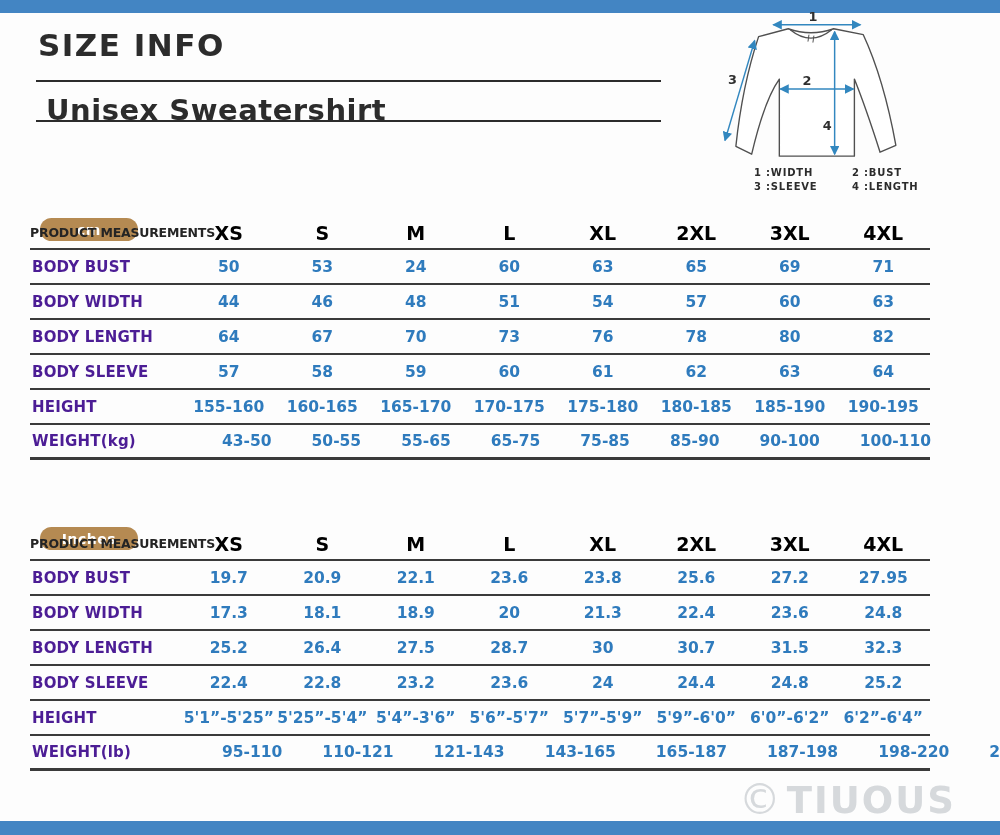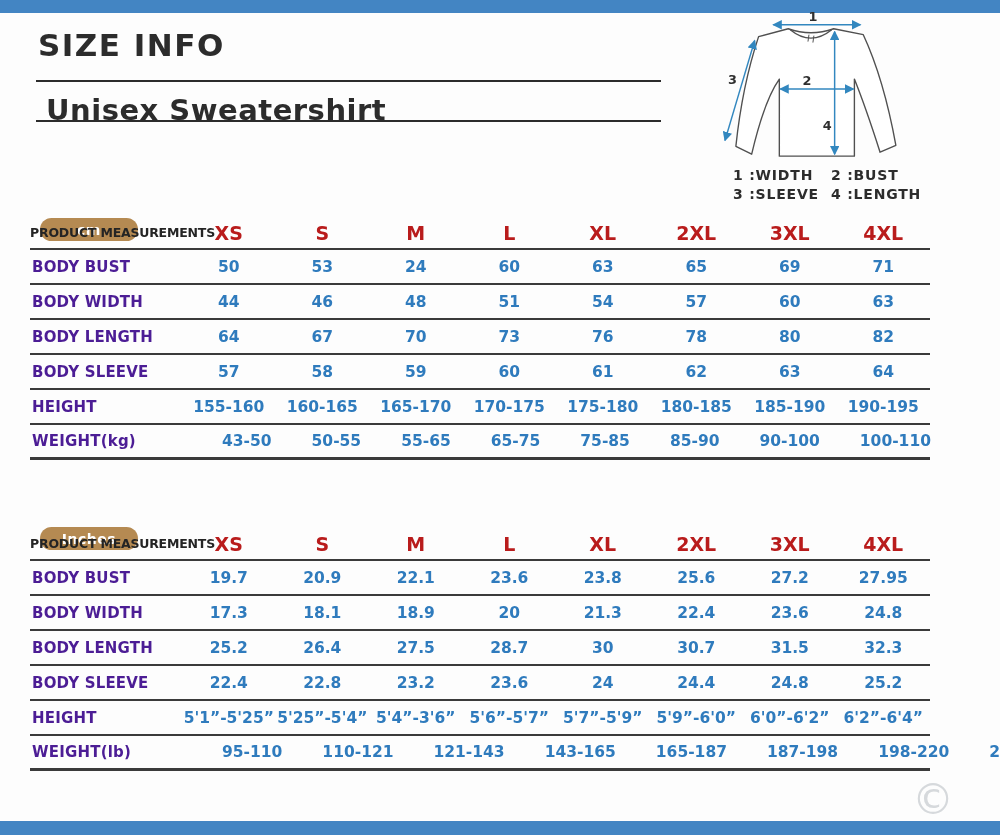--- a/index.html
+++ b/index.html
@@ -12,40 +12,40 @@
 
   .title    { position:absolute; left:38px; top:27px; margin:0; font-size:31px; font-weight:800;
               color:#2c2c2c; letter-spacing:1.5px; }
   .subtitle { position:absolute; left:38px; top:85px; margin:8px; font-size:29px; font-weight:800;
               color:#2c2c2c; letter-spacing:0.5px; }
   .rule  { position:absolute; left:36px; width:625px; height:2px; background:#2c2c2c; }
   .rule1 { top:80px; }
   .rule2 { top:120px; }
 
   .diagram { position:absolute; left:692px; top:8px; width:228px; height:160px; }
-  .legend  { position:absolute; left:733px; top:167px; display:grid;
+  .legend  { position:absolute; left:754px; top:167px; display:grid;
              grid-template-columns:84px auto; gap:3px 14px;
-             font-size:14px; font-weight:bold; color:#2c2c2c; letter-spacing:0.8px; white-space:nowrap; }
+             font-size:10px; font-weight:bold; color:#2c2c2c; letter-spacing:0.8px; white-space:nowrap; }
 
   .badge { position:absolute; left:40px; width:98px; height:23px; background:#b58a52;
            border-radius:12px; color:#ffffff; font-size:14px; font-weight:bold;
            display:flex; align-items:center; justify-content:center; letter-spacing:0.5px;margin-top:36px; }
   .badge.cm     { top:182px; }
   .badge.inches { top:491px; }
 
   .sizetable { position:absolute; left:30px; width:900px; }
   .sizetable.cm     { top:217px; }
   .sizetable.inches { top:528px; }
   .trow { display:grid; grid-template-columns:152px repeat(8,1fr); align-items:center;
           height:35px; border-bottom:2px solid #3b3b3b; }
   .trow.thead { height:33px; }
   .sizetable .trow:last-child { border-bottom:3px solid #3b3b3b;gap:40px; }
   .cell { text-align:center; white-space:nowrap; }
   .cell.corner { text-align:left; font-size:12.5px; font-weight:bold; color:#242424; letter-spacing:-0.2px; }
-  .cell.size   { font-size:19px; font-weight:bold; color:#b91c1c; }
+  .cell.size   { font-size:19px; font-weight:bold; color:#000000; }
   .cell.label  { text-align:left; font-size:15px; font-weight:bold; color:#4c1d95; letter-spacing:0.2px; padding-left:2px; }
   .cell.value  { font-size:15.5px; font-weight:bold; color:#2f7bbd; }
 
   .watermark { position:absolute; right:44px; bottom:14px; display:flex; align-items:center; gap:4px;
                color:#d6d9dc; font-weight:bold; letter-spacing:2px; }
   .watermark .csym  { font-size:42px; font-weight:normal; line-height:1; }
   .watermark .brand { font-size:37px; line-height:1; }
 </style>
 </head>
 <body>
@@ -259,16 +259,17 @@
         <div class="cell value">143-165</div>
         <div class="cell value">165-187</div>
         <div class="cell value">187-198</div>
         <div class="cell value">198-220</div>
         <div class="cell value">220-242</div>
       </div>
     </div>
 
   <div class="watermark">
     <span class="csym">©</span>
+    <span class="brand">TIUOUS</span>
   </div>
 
   <div class="bottombar"></div>
 </div>
 
 </body></html>

